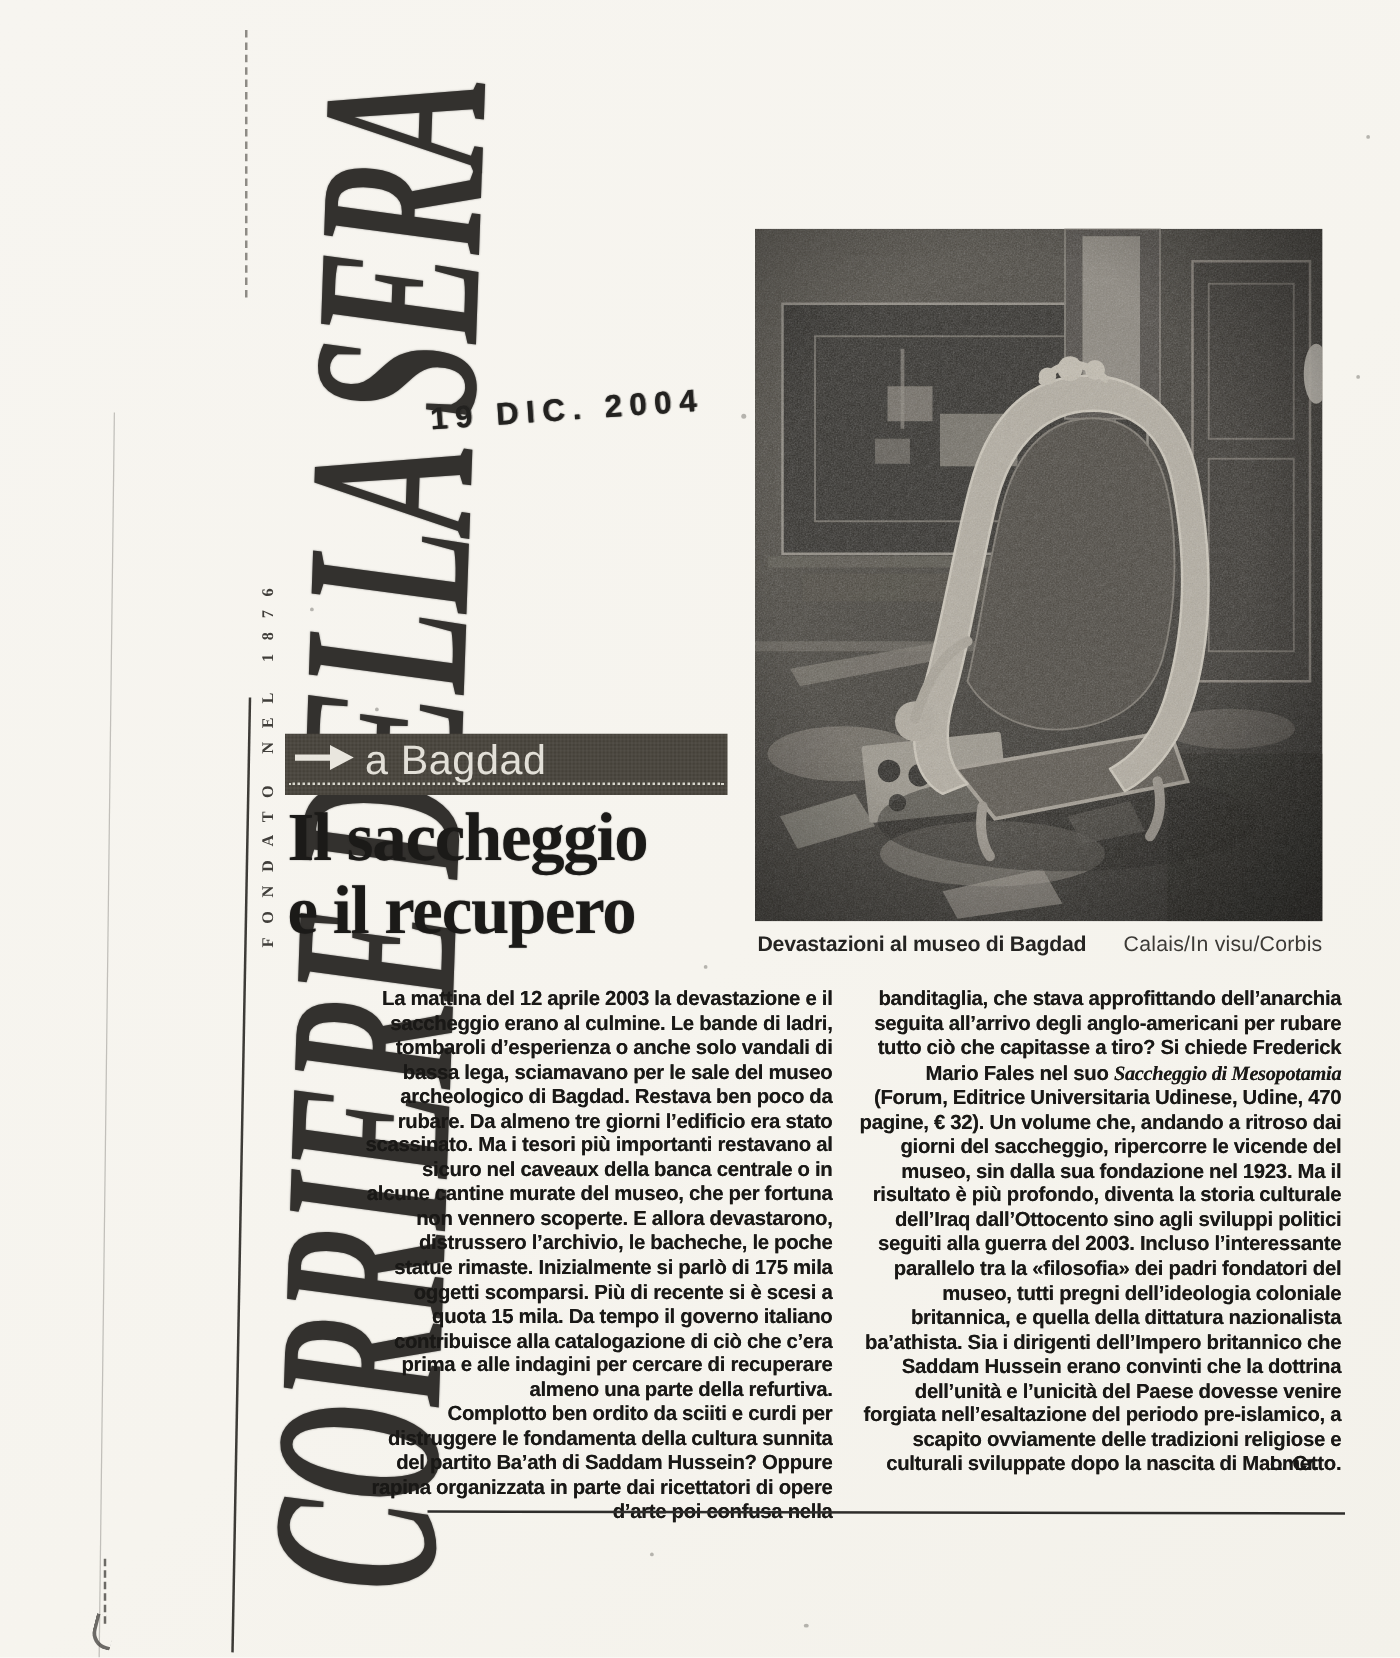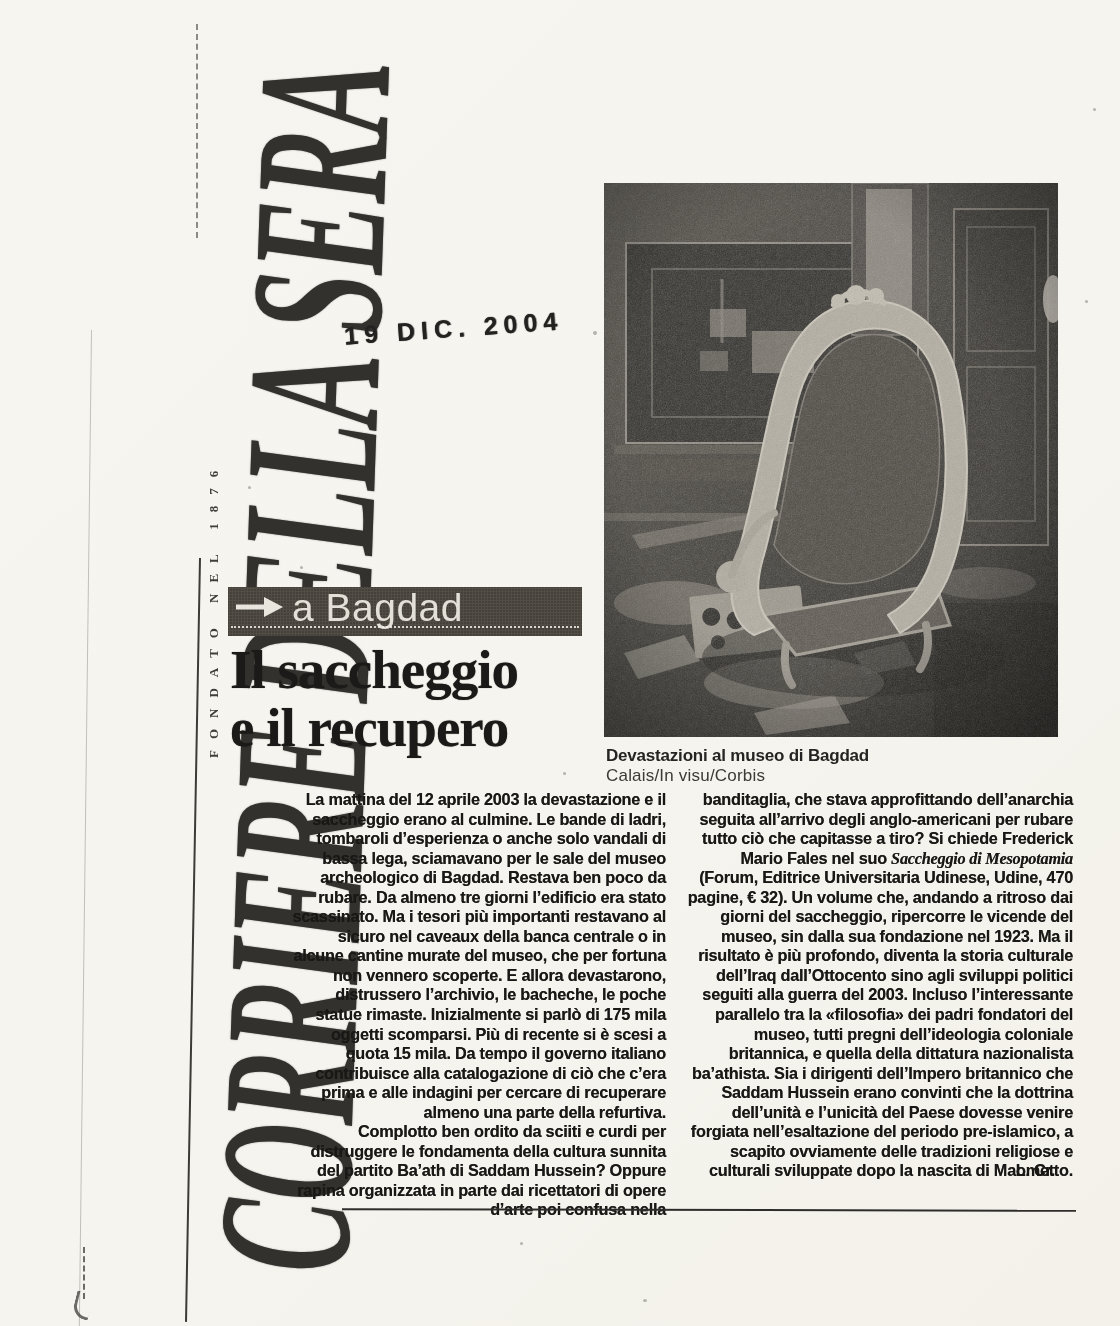--- a/index.html
+++ b/index.html
@@ -38,32 +38,32 @@
 
   
   .kicker{position:absolute;left:228px;top:587px;width:354px;height:49px;
           background:#454139;
           background-image:radial-gradient(rgba(255,255,255,.07) 1px,transparent 1.4px);
           background-size:3px 3px;display:flex;align-items:flex-start;padding:0;}
   .kicker-inner{position:relative;width:100%;height:100%;display:flex;align-items:center;}
   .kicker-inner::after{content:"";position:absolute;left:3px;right:3px;bottom:8px;
           border-bottom:2px dotted rgba(240,238,229,.85);}
   .kicker-arrow{margin:-6px 0 0 6px;flex:0 0 auto;}
-  .kicker-label{margin:-8px 0 0 8px;font-size:39px;color:#e3e0d8;letter-spacing:.5px;}
+  .kicker-label{margin:-8px 0 0 8px;font-size:33px;color:#e3e0d8;letter-spacing:.5px;}
 
   
   .headline{position:absolute;left:230px;top:641px;font-family:"Liberation Serif",serif;
             font-weight:bold;font-size:55px;line-height:58px;color:#1b1a18;
             letter-spacing:-1px;text-shadow:0 0 1px rgba(30,29,27,.6);}
 
   
   .photo{position:absolute;left:604px;top:183px;width:454px;height:554px;}
   .photo svg{display:block;}
   .caption-row{position:absolute;left:606px;top:746px;width:452px;display:flex;
-               justify-content:space-between;align-items:baseline;flex-direction:column;}
+               justify-content:space-between;align-items:baseline;}
   .caption{font-weight:bold;font-size:17px;color:#252422;letter-spacing:-0.2px;}
   .credit{font-size:17px;color:#3c3a36;letter-spacing:0.2px;}
 
   
   .col{position:absolute;top:790px;font-weight:bold;font-size:16.3px;line-height:19.55px;
        color:#191816;letter-spacing:-0.25px;text-align:left;
        text-shadow:0 0 .4px rgba(25,24,22,.7);}
   .col p{margin:0;text-align:right;}
   .col-left{left:285px;width:381px;}
   .col-right{left:683px;width:390px;}

